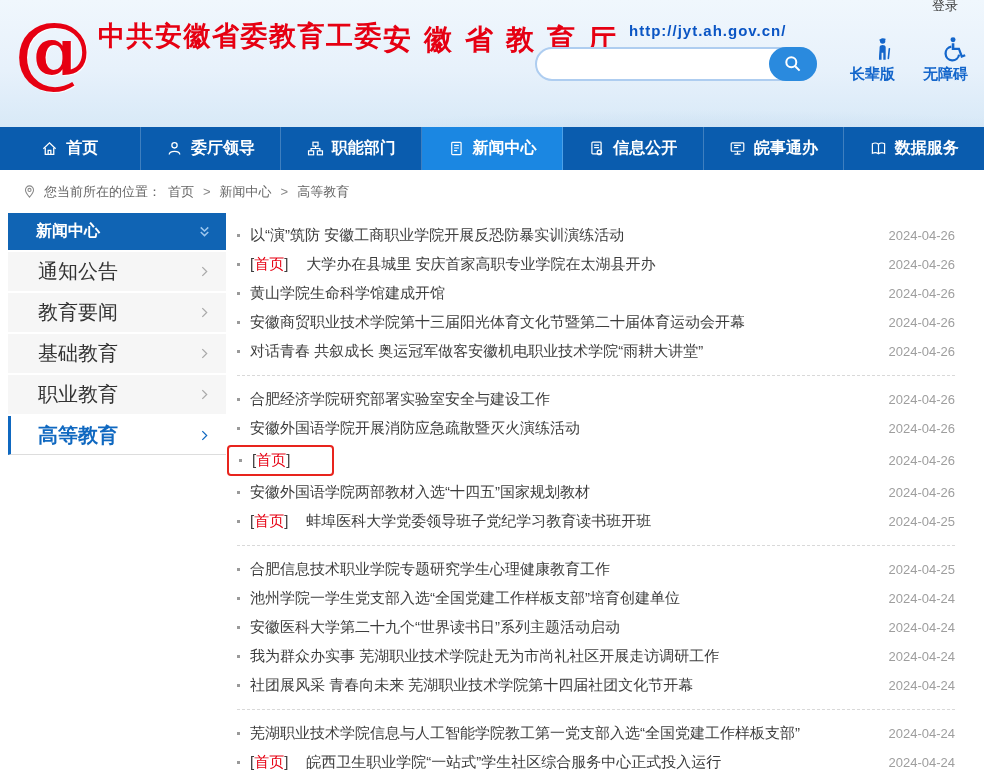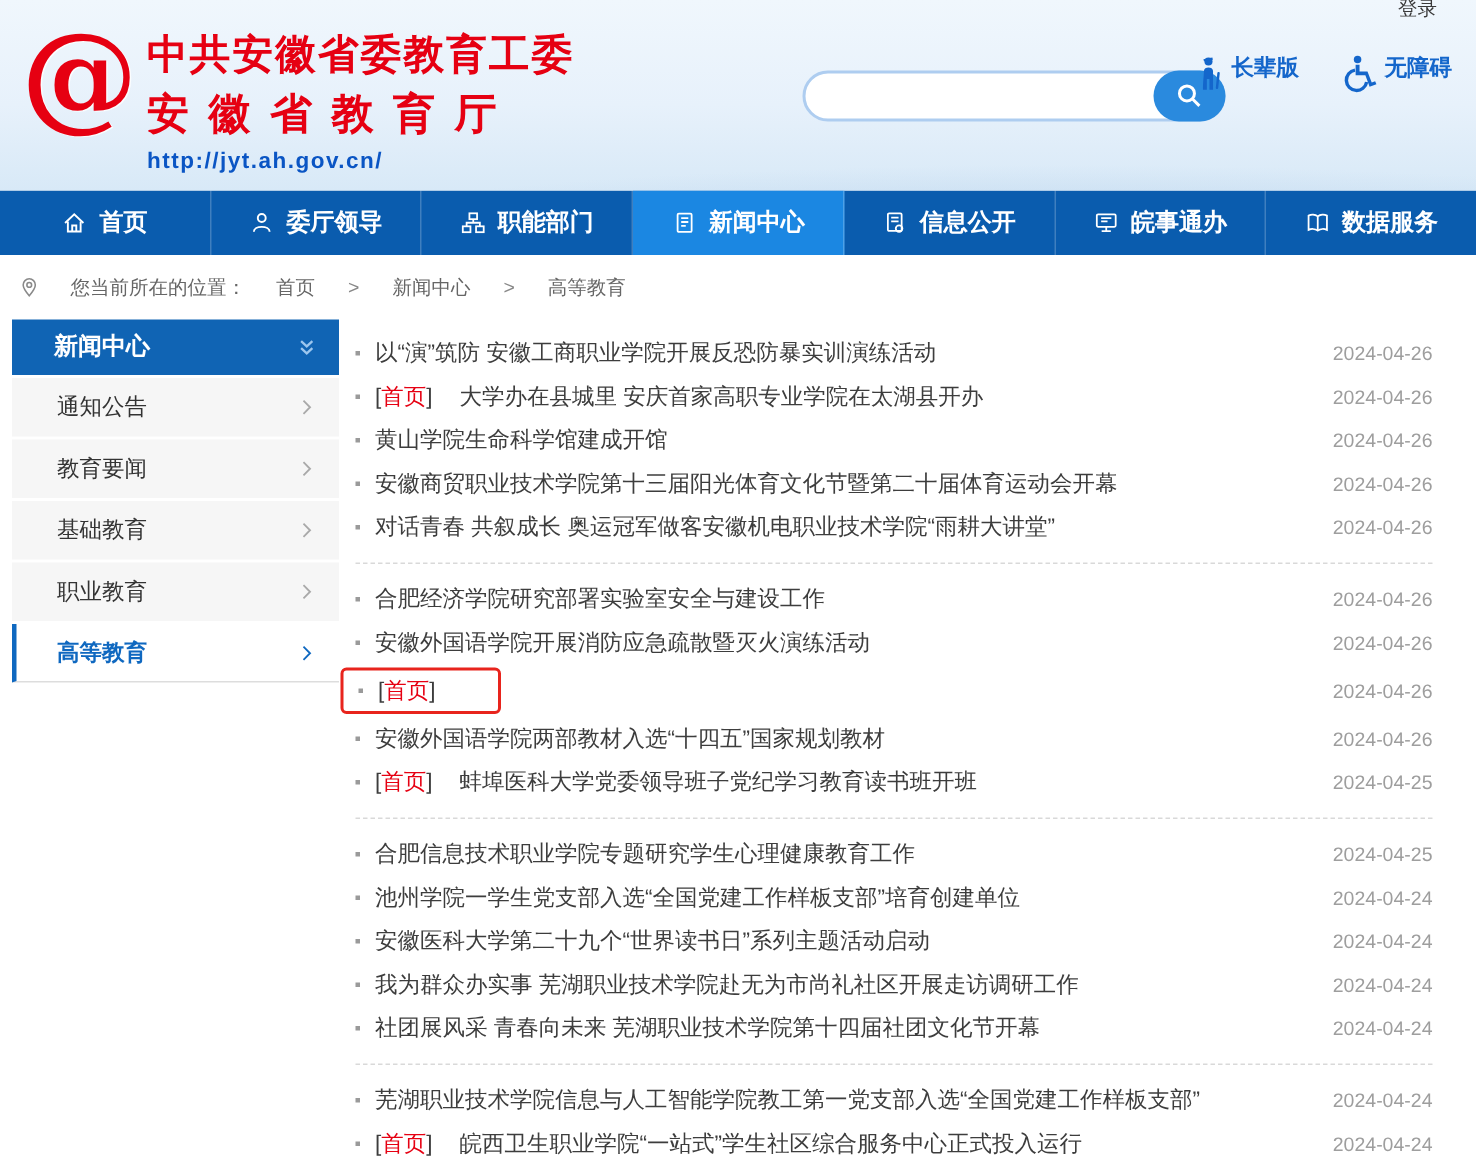--- a/index.html
+++ b/index.html
@@ -15,59 +15,59 @@
       radial-gradient(70% 55% at 22% 140%, rgba(178,205,235,.45), rgba(178,205,235,0) 60%),
       linear-gradient(180deg,#f0f7fd 0%, #e7f1fb 55%, #d8e9f7 100%);
   }
   .login { position:absolute; top:-3px; right:26px; font-size:13px; color:#3a3a3a; cursor:pointer; }
   .logo { position:absolute; left:14px; top:14px; display:flex; align-items:flex-start; }
   .emblem {
     color:#e60012; font-size:78px; line-height:74px; font-weight:bold;
     font-family:"DejaVu Serif", serif; margin-right:6px;
     text-shadow:1px 1px 0 rgba(255,255,255,.8);
   }
-  .org-titles { display:flex; flex-direction:column; padding-top:4px; }
+  .org-titles { display:flex; padding-top:4px; }
   .t1 { font-size:27px; font-weight:bold; color:#e60012; letter-spacing:1.5px; white-space:nowrap; }
   .t2 { font-size:28px; font-weight:bold; color:#e60012; letter-spacing:13px; margin-top:3px; white-space:nowrap; }
   .url { font-size:15px; font-weight:bold; color:#0a55c4; text-align:left; margin-top:4px; letter-spacing:1px; }
   .search-wrap {
     position:absolute; left:535px; top:47px; width:282px; height:34px;
     background:#fff; border:2px solid #aecdf0; border-radius:18px; display:flex; align-items:stretch;
   }
   .search-input { flex:1; border:none; outline:none; background:transparent; margin:0 6px 0 14px; font-size:14px; color:#333; }
   .search-btn {
     width:48px; margin:-2px; border:none; border-radius:17px; background:#2a8ade;
     display:flex; align-items:center; justify-content:center; cursor:pointer;
   }
   .quick { position:absolute; right:16px; top:36px; display:flex; gap:28px; }
-  .quick-item { display:flex; align-items:flex-start; gap:3px; cursor:pointer; }
+  .quick-item { display:flex; flex-direction:column; align-items:flex-end; gap:3px; cursor:pointer; }
   .quick-item .q-label { font-size:15px; font-weight:bold; color:#1466cb; }
   
   .nav { display:flex; height:43px; background:#0a5cae; }
   .nav-item {
     flex:1; display:flex; align-items:center; justify-content:center; gap:8px;
     color:#fff; font-size:16px; font-weight:bold; cursor:pointer;
     border-right:1px solid rgba(255,255,255,.22);
   }
   .nav-item:last-child { border-right:none; }
   .nav-item.active { background:#1b87e2; }
   .nicon { display:flex; align-items:center; }
   
-  .breadcrumb { height:43px; display:flex; align-items:center; padding-left:12px; font-size:13px; color:#666; gap:20px; }
+  .breadcrumb { height:43px; display:flex; align-items:center; padding-left:22px; font-size:13px; color:#666; gap:7px; }
   .breadcrumb a { color:#666; text-decoration:none; cursor:pointer; }
   .bc-sep { margin:0 2px; color:#888; }
   
   .content { display:flex; padding:0 29px 0 8px; align-items:flex-start; }
   .sidebar { width:218px; flex-shrink:0; }
   .sb-header {
     height:37px; background:#1064b4; color:#fff; font-weight:bold; font-size:16px;
     display:flex; align-items:center; justify-content:space-between; padding:0 14px 0 28px; cursor:pointer;
   }
   .sb-item {
-    height:39px; margin-top:2px; background:#f6f6f6; font-size:15px; color:#333; cursor:pointer;
+    height:39px; margin-top:2px; background:#f6f6f6; font-size:20px; color:#333; cursor:pointer;
     display:flex; align-items:center; justify-content:space-between; padding:0 18px 0 30px;
   }
   .sb-item .chev { color:#a9a9a9; display:flex; }
   .sb-item.active { background:#fff; color:#0f68c0; font-weight:bold; border-left:3px solid #0f68c0; padding-left:27px; border-bottom:1px solid #ddd; }
   .sb-item.active .chev { color:#0f68c0; }
   
   .main { flex:1; margin-left:11px; padding-top:7px; }
   .group { padding:1px 0; }
   .sep { border-top:1px dashed #d9d9d9; margin:8px 0; }
   .row { height:29px; display:flex; align-items:center; justify-content:space-between; }

